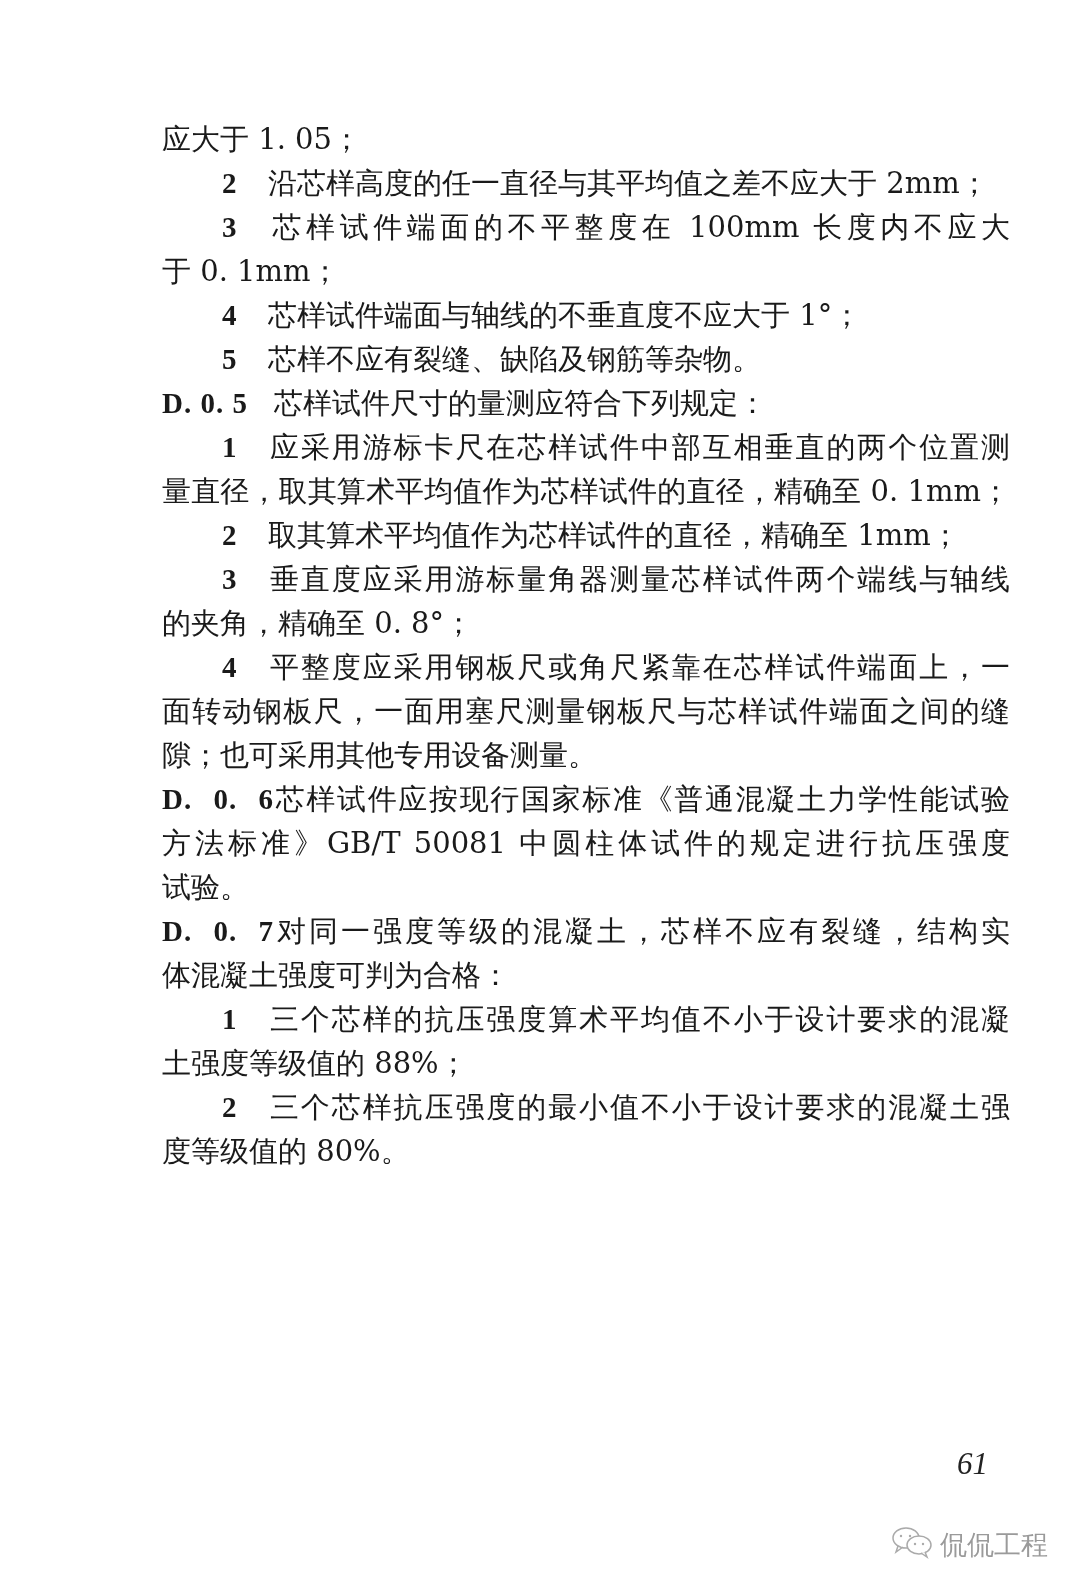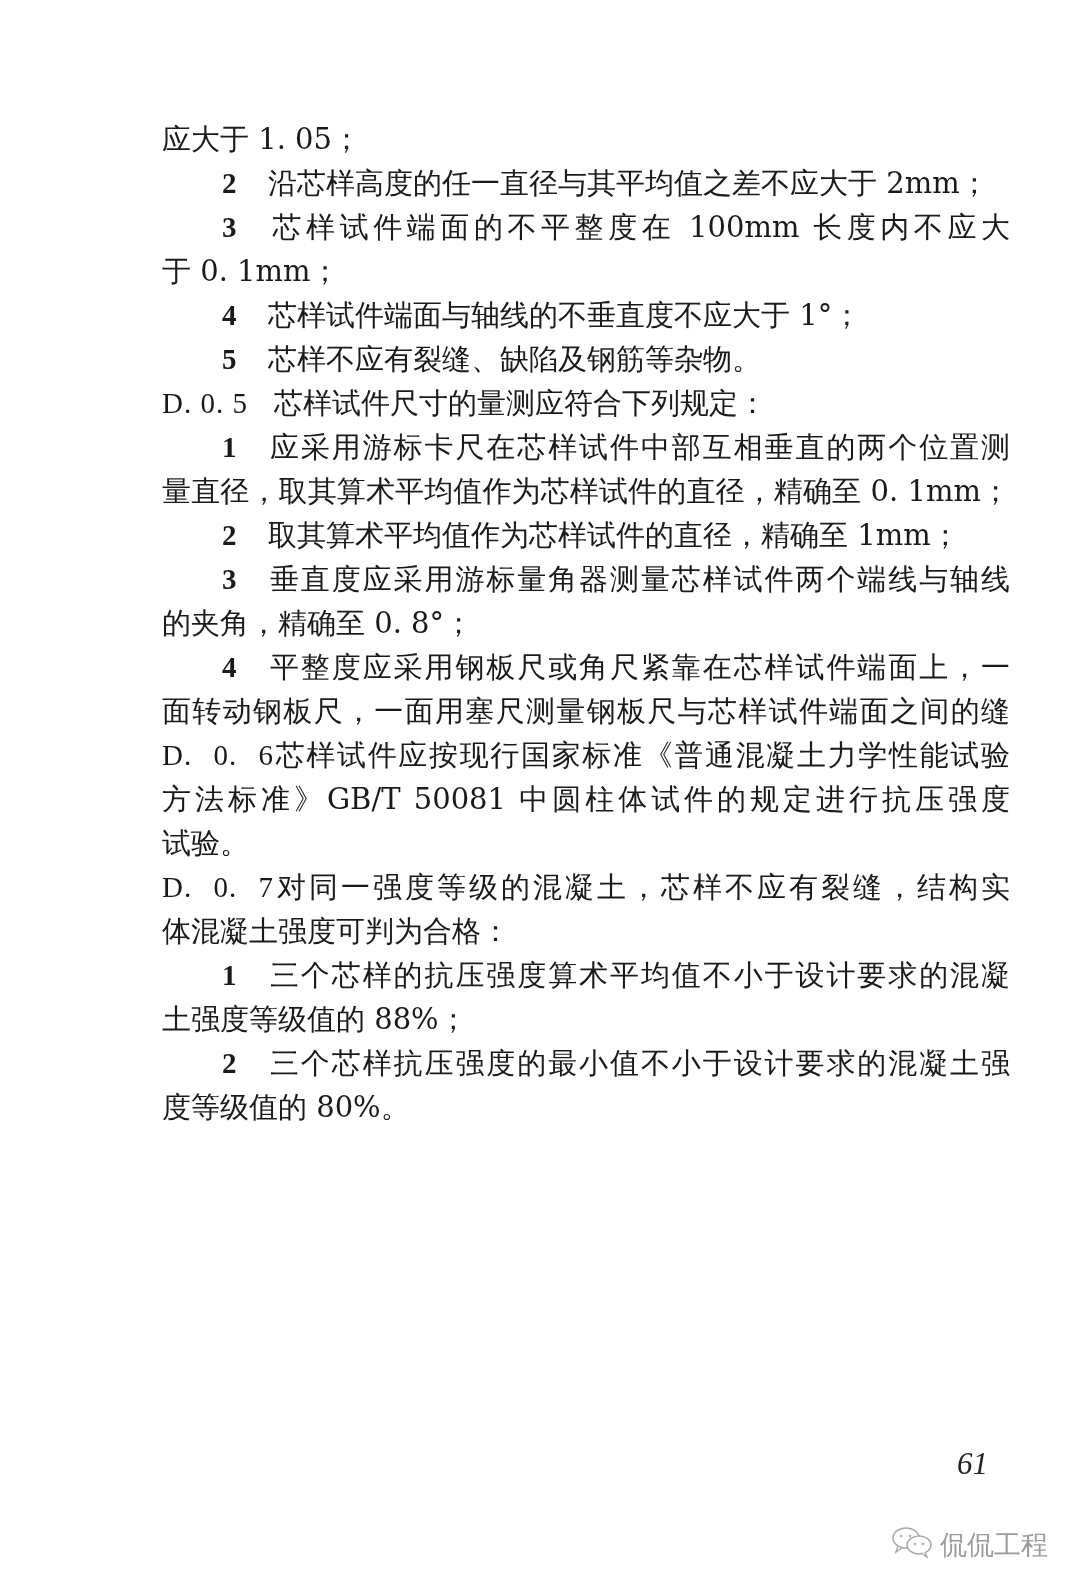--- a/index.html
+++ b/index.html
@@ -7,21 +7,21 @@
   .page { position: absolute; left: 0; top: 0; width: 1080px; height: 1593px; background: #ffffff; }
   .text-block {
     position: absolute; left: 117px; top: 117px; width: 848px;
     font-family: "DejaVu Serif", "Liberation Serif", serif;
     font-size: 29px; color: #1a1a1a; line-height: 44px; margin-left: 45px;
   }
   .line { display: block; height: 44px; white-space: nowrap; text-align: justify; text-align-last: justify; }
   .line.last { text-align-last: left; }
   .line.indent { padding-left: 60px; }
   .num { font-family: "Liberation Serif", serif; font-weight: bold; display: inline-block; width: 46px; }
-  .clause { font-family: "Liberation Serif", serif; font-weight: normal; display: inline-block; width: 112px; letter-spacing: 1px; }
+  .clause { font-family: "Liberation Serif", serif; font-weight: bold; display: inline-block; width: 112px; letter-spacing: 1px; }
   .page-number {
     position: absolute; left: 917px; top: 1446px;
     font-family: "Liberation Serif", serif; font-style: italic; font-size: 31px; color: #222; margin-left: 40px;
   }
   .watermark {
     position: absolute; left: 890px; top: 1525px; display: flex; align-items: center; gap: 6px;
     color: #9a9a9a; font-family: "DejaVu Sans", sans-serif; font-size: 27px; justify-content: space-between;
   }
   .watermark svg { width: 44px; height: 34px; }
 </style>
@@ -37,20 +37,21 @@
       <div class="line last indent"><span class="num">4</span><span>芯样试件端面与轴线的不垂直度不应大于 1°；</span></div>
       <div class="line last indent"><span class="num">5</span><span>芯样不应有裂缝、缺陷及钢筋等杂物。</span></div>
       <div class="line last"><span class="clause">D. 0. 5</span><span>芯样试件尺寸的量测应符合下列规定：</span></div>
       <div class="line indent"><span class="num">1</span><span>应采用游标卡尺在芯样试件中部互相垂直的两个位置测</span></div>
       <div class="line"><span>量直径，取其算术平均值作为芯样试件的直径，精确至 0. 1mm；</span></div>
       <div class="line last indent"><span class="num">2</span><span>取其算术平均值作为芯样试件的直径，精确至 1mm；</span></div>
       <div class="line indent"><span class="num">3</span><span>垂直度应采用游标量角器测量芯样试件两个端线与轴线</span></div>
       <div class="line last"><span>的夹角，精确至 0. 8°；</span></div>
       <div class="line indent"><span class="num">4</span><span>平整度应采用钢板尺或角尺紧靠在芯样试件端面上，一</span></div>
       <div class="line"><span>面转动钢板尺，一面用塞尺测量钢板尺与芯样试件端面之间的缝</span></div>
+      <div class="line last"><span>隙；也可采用其他专用设备测量。</span></div>
       <div class="line"><span class="clause">D. 0. 6</span><span>芯样试件应按现行国家标准《普通混凝土力学性能试验</span></div>
       <div class="line"><span>方法标准》GB/T 50081 中圆柱体试件的规定进行抗压强度</span></div>
       <div class="line last"><span>试验。</span></div>
       <div class="line"><span class="clause">D. 0. 7</span><span>对同一强度等级的混凝土，芯样不应有裂缝，结构实</span></div>
       <div class="line last"><span>体混凝土强度可判为合格：</span></div>
       <div class="line indent"><span class="num">1</span><span>三个芯样的抗压强度算术平均值不小于设计要求的混凝</span></div>
       <div class="line last"><span>土强度等级值的 88%；</span></div>
       <div class="line indent"><span class="num">2</span><span>三个芯样抗压强度的最小值不小于设计要求的混凝土强</span></div>
       <div class="line last"><span>度等级值的 80%。</span></div>
     </div>

